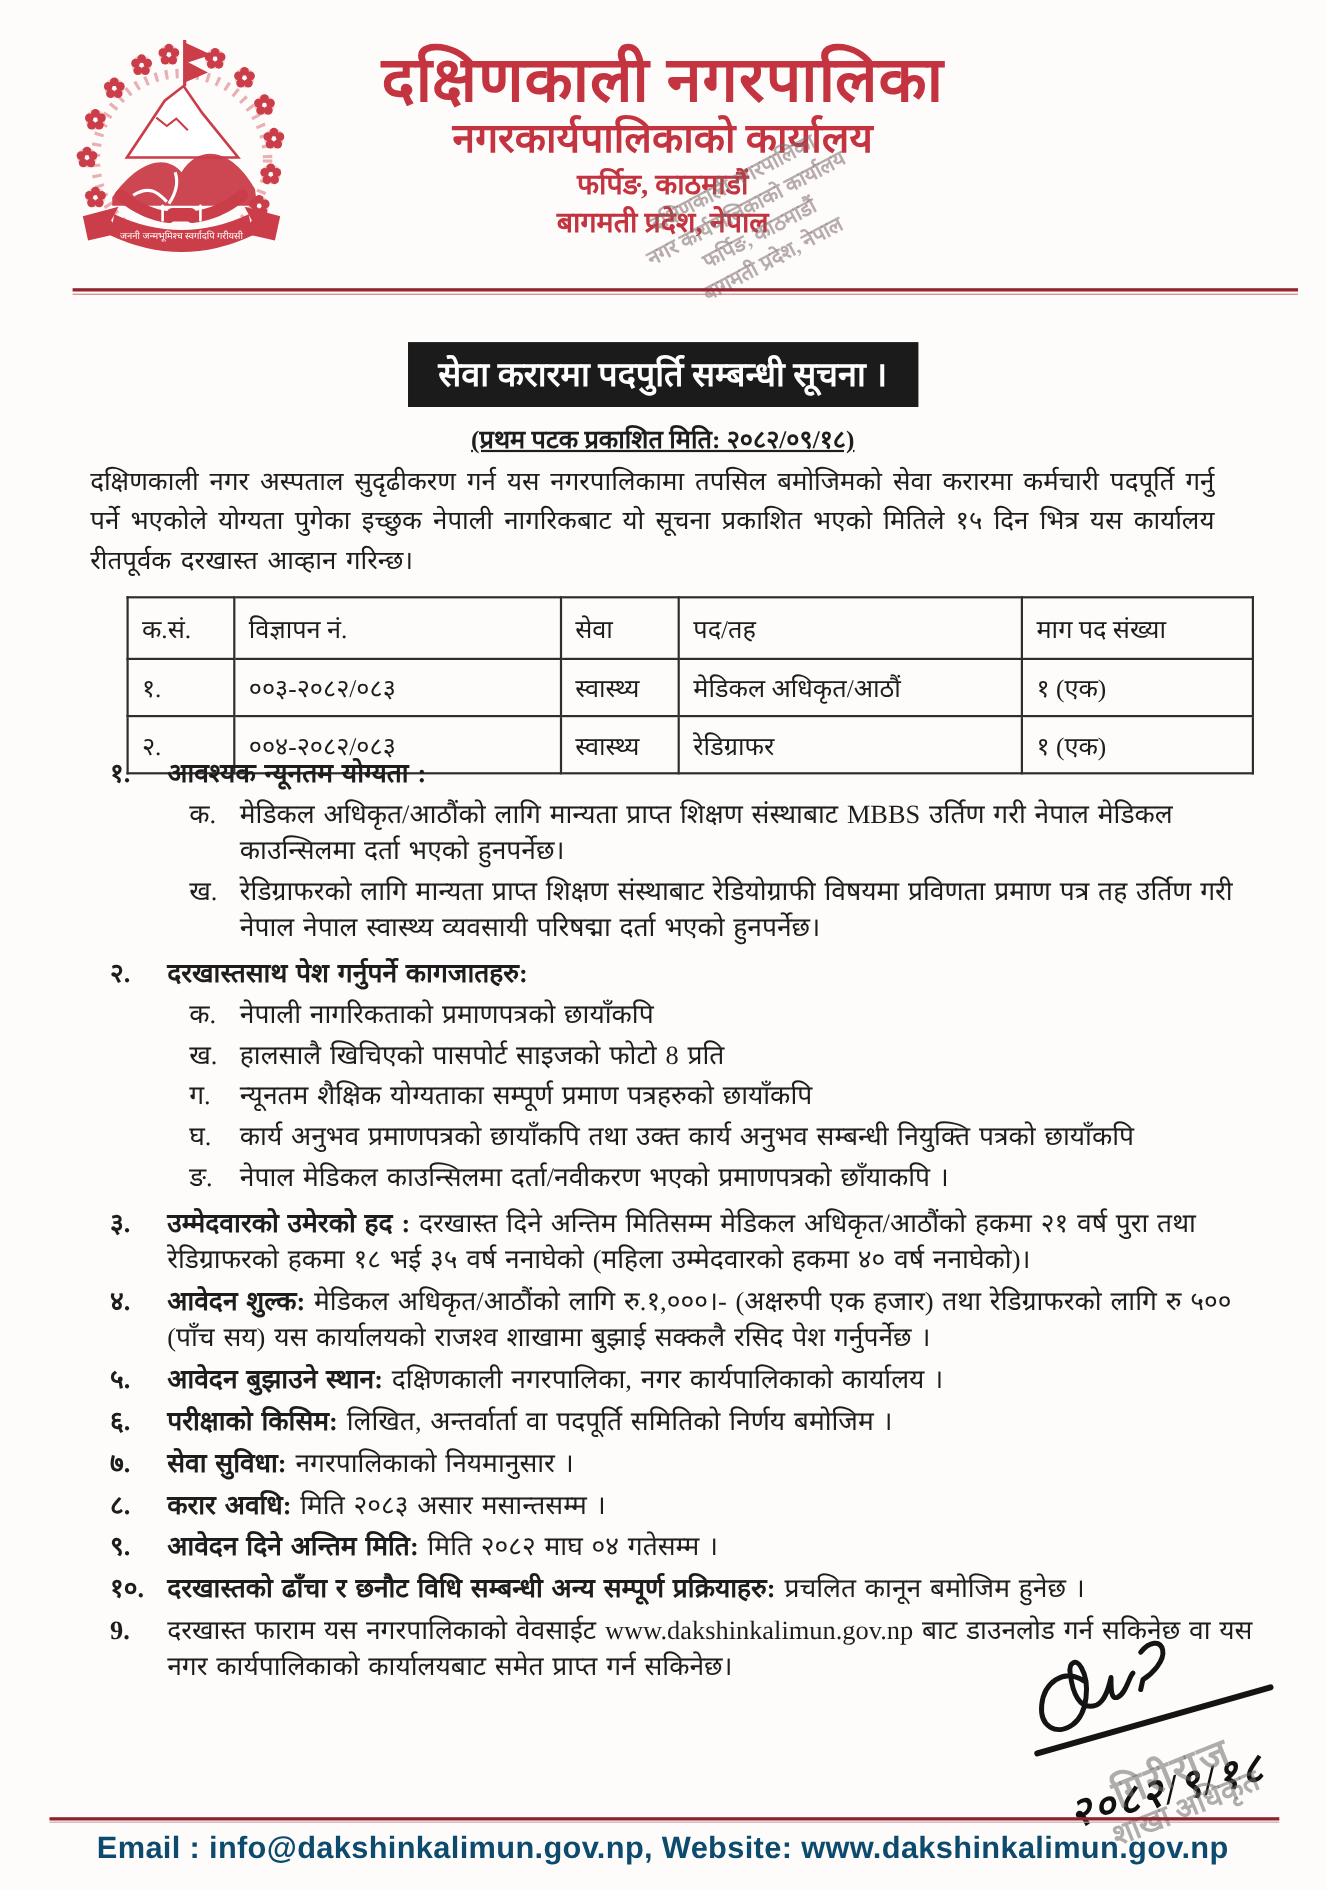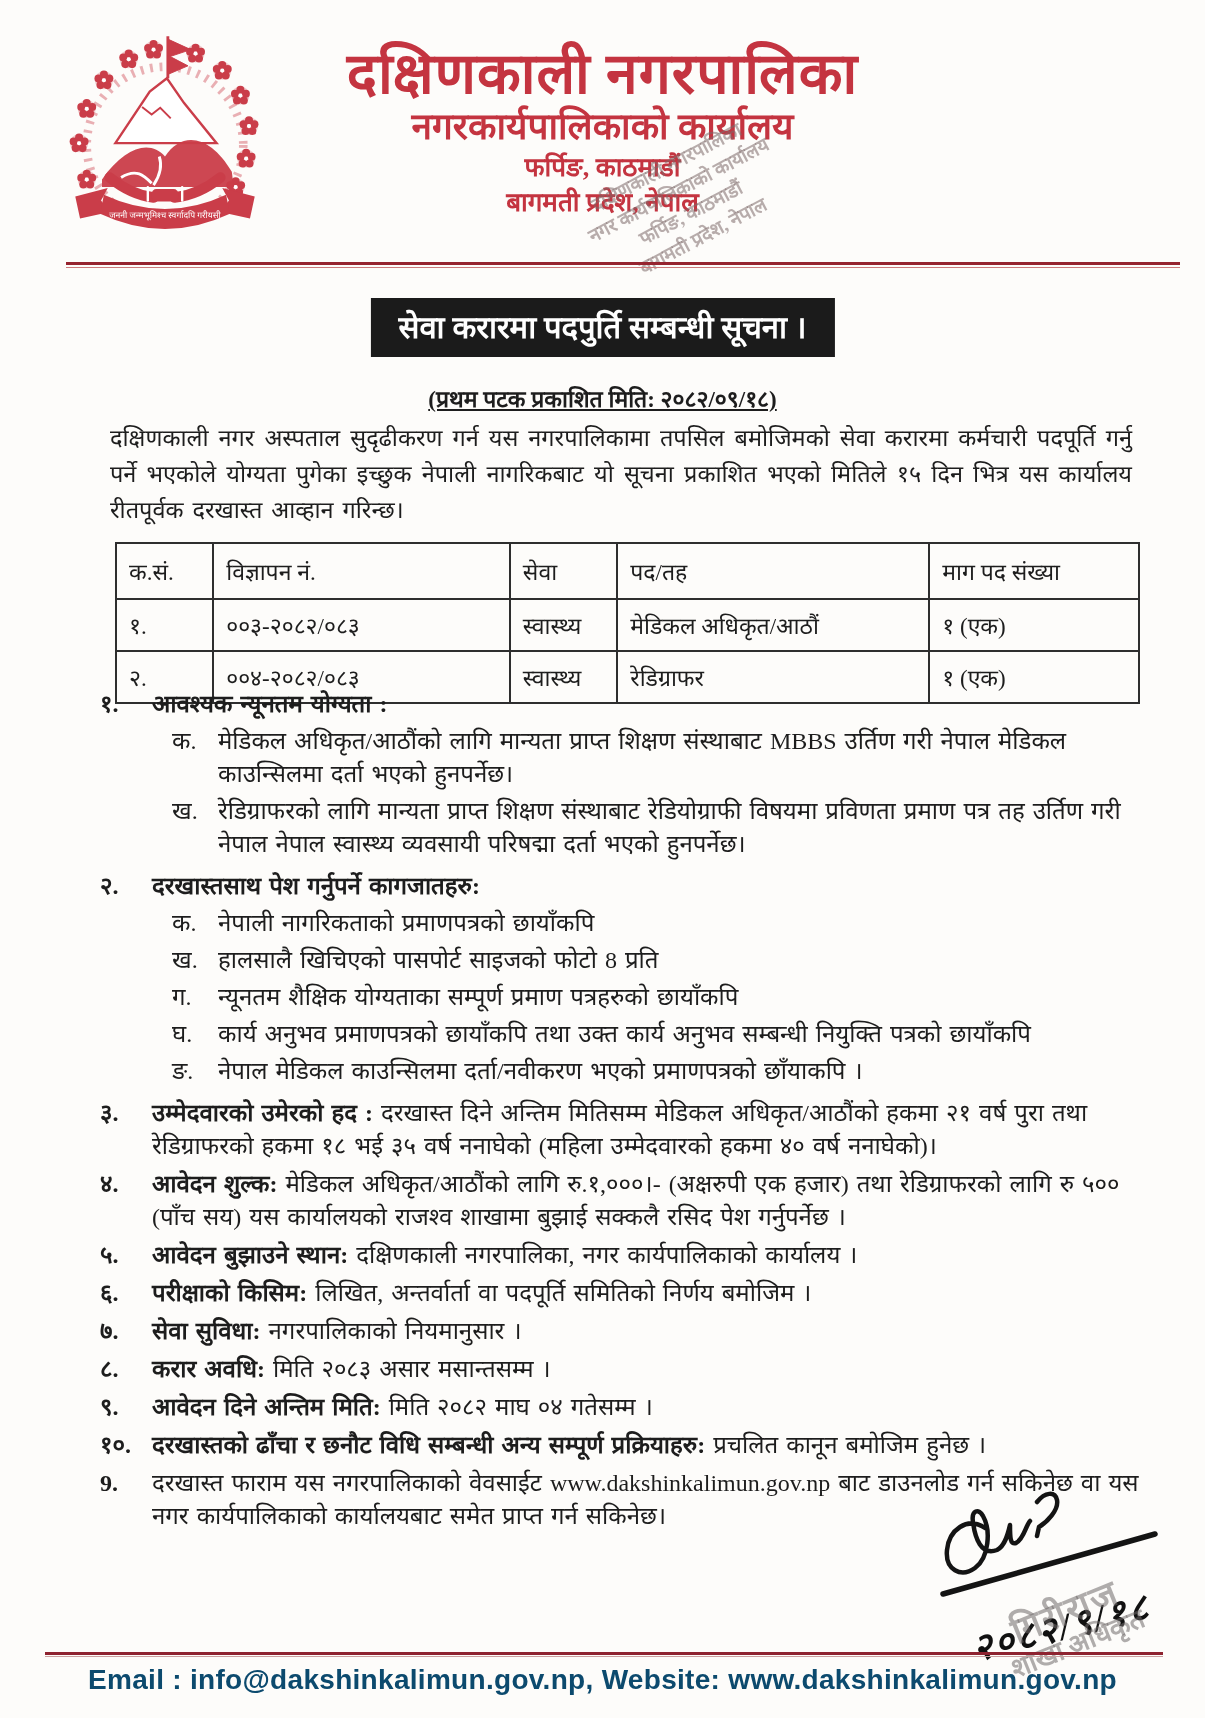--- a/index.html
+++ b/index.html
@@ -31,29 +31,29 @@
     font-size:19px;font-weight:bold;line-height:26px;text-align:center;
     pointer-events:none;
   }
 
   .rule-red{position:absolute;top:262px;left:66px;width:1114px;}
   .rule-red .r1{height:3px;background:#96242f;}
   .rule-red .r2{height:1px;background:#cc7a7a;margin-top:2px;}
 
   
   .notice-box{
-    position:absolute;top:298px;left:50%;transform:translateX(-50%);
+    position:absolute;top:311px;left:50%;transform:translateX(-50%);
     background:#1b1b1b;color:#fff;
     font-size:31px;font-weight:bold;
     padding:7px 28px 10px 28px;white-space:nowrap;
   }
   .pub-date{position:absolute;top:382px;left:0;width:100%;text-align:center;
     font-size:23px;font-weight:bold;text-decoration:underline;}
 
-  .intro{position:absolute;top:420px;left:110px;width:1022px;
+  .intro{position:absolute;top:420px;left:82px;width:1022px;
     font-size:23.5px;line-height:36px;text-align:justify;word-spacing:3px;}
 
   
   .vtable{position:absolute;top:542px;left:115px;width:1025px;border-collapse:collapse;}
   .vtable th,.vtable td{
     border:2px solid #2e2e2e;font-size:23px;font-weight:normal;
     text-align:left;padding:9px 12px;white-space:nowrap;
   }
   .vtable th{padding:11px 12px;}
   .vtable td:first-child,.vtable th:first-child{}

